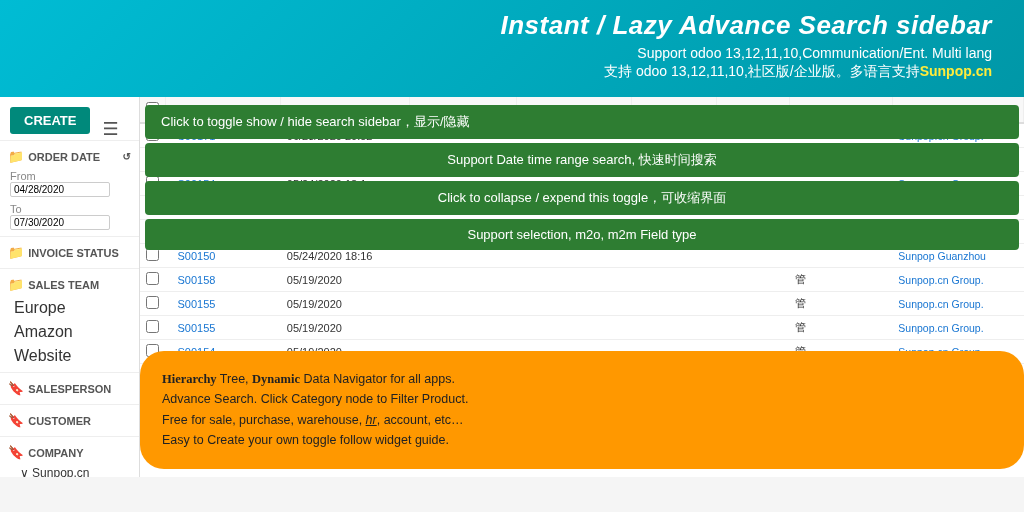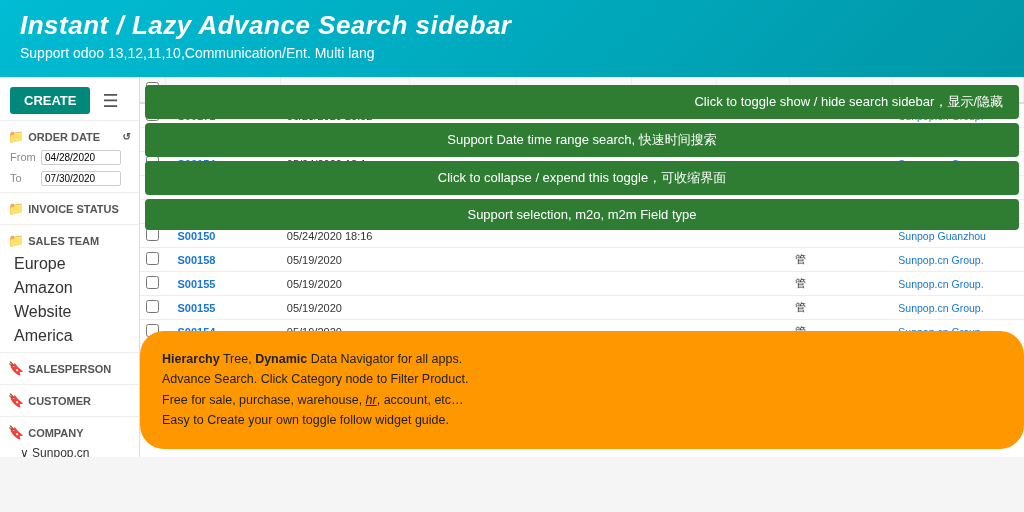--- a/index.html
+++ b/index.html
@@ -1,22 +1,22 @@
 <!DOCTYPE html>
 <html><head>
   <meta charset="utf-8">
   <style>
     * { box-sizing: border-box; margin: 0; padding: 0; }
     body { font-family: Arial, sans-serif; font-size: 12px; background: #f5f5f5; width: 1024px; height: 512px; overflow: hidden; position: relative; }
 
     
     .header-banner {
       background: linear-gradient(135deg, #00bcd4, #0097a7);
-      padding: 10px 20px 14px;
-      text-align: left;
+      padding: 10px 32px 14px;
+      text-align: right;
       color: white;
     }
     .header-banner h1 {
       font-size: 26px;
       font-weight: 900;
       font-style: italic;
       letter-spacing: 0.5px;
       margin-bottom: 4px;
     }
     .header-banner p {
@@ -84,21 +84,21 @@
     .date-range label {
       color: #888;
       display: inline-block;
       width: 28px;
     }
     .date-range input {
       border: 1px solid #ccc;
       border-radius: 2px;
       font-size: 10px;
       padding: 1px 3px;
-      width: 80px;
+      width: 100px;
     }
 
     .sidebar-item {
       padding: 3px 8px;
       font-size: 16px;
       color: #333;
       cursor: pointer;
     }
 
     .sidebar-tree-item {
@@ -156,21 +156,21 @@
       color: #333;
       white-space: nowrap;
     }
 
     .checkbox-cell { width: 24px; }
     input[type=checkbox] { cursor: pointer; }
 
     .order-link {
       color: #1976d2;
       text-decoration: none;
-      font-weight: 700;
+      font-weight: 400;
       padding-left: 6px;
     }
 
     
     .overlay-container {
       position: absolute;
       top: 0;
       left: 0;
       right: 0;
       bottom: 0;
@@ -182,21 +182,21 @@
       position: absolute;
       background: #2e7d32;
       color: white;
       padding: 8px 16px;
       font-size: 13px;
       font-weight: 500;
       border-radius: 4px;
       pointer-events: none;
     }
 
-    .tooltip1 { top: 8px; left: 5px; right: 5px; text-align: right; }
+    .tooltip1 { top: 8px; left: 5px; right: 5px; text-align: left; }
     .tooltip2 { top: 46px; left: 5px; right: 5px; text-align: center; }
     .tooltip3 { top: 84px; left: 5px; right: 5px; text-align: center; }
     .tooltip4 { top: 122px; left: 5px; right: 5px; text-align: center; }
 
     
     .orange-box {
       position: absolute;
       background: #ff9800;
       border-radius: 24px;
       padding: 18px 22px;
@@ -204,45 +204,49 @@
       bottom: 8px;
       left: 0px;
       right: 0px;
       font-size: 12.5px;
       color: #222;
       line-height: 1.65;
     }
 
     .orange-box strong {
       font-weight: 800;
+      font-family: Liberation Serif, serif;
     }
 
     .orange-box em {
       font-style: italic;
       text-decoration: underline;
     }
 
     .company-col { color: #1976d2; font-size: 10.5px; }
 
     
     .sunpop-yellow { color: #ffeb3b; font-weight: bold; }
   </style>
 </head>
 <body>
 
 <div class="header-banner">
   <h1>Instant / Lazy Advance Search sidebar</h1>
   <p>Support odoo 13,12,11,10,Communication/Ent. Multi lang</p>
+  <p class="chinese-line">
+    <span>支持 odoo 13,12,11,10,社区版/企业版。多语言支持</span><span class="sunpop-yellow">Sunpop.cn</span>
+  </p>
 </div>
 
 <div class="main-layout">
 
   <div class="sidebar">
 
-    <div style="display:flex; align-items:center; padding: 4px 4px 0;">
+    <div style="display:flex; align-items:flex-end; padding: 4px 4px 0;">
       <button class="create-btn">CREATE</button>
       <span style="margin-left:6px; font-size:18px; color:#555;">☰</span>
     </div>
 
     <div class="sidebar-section">
       <div class="sidebar-section-header">
         <span class="folder-icon">📁</span>
         <span>ORDER DATE</span>
         <span style="margin-left:auto; font-size:10px;">↺</span>
       </div>
@@ -264,21 +268,20 @@
     </div>
 
     <div class="sidebar-section">
       <div class="sidebar-section-header">
         <span class="folder-icon">📁</span>
         <span>SALES TEAM</span>
       </div>
       <div class="sidebar-item">Europe</div>
       <div class="sidebar-item">Amazon</div>
       <div class="sidebar-item">Website</div>
-      <div class="sidebar-item">America</div>
     </div>
 
     <div class="sidebar-section">
       <div class="sidebar-section-header">
         <span style="color:#f44336; font-size:13px;">🔖</span>
         <span>SALESPERSON</span>
       </div>
     </div>
 
     <div class="sidebar-section">

